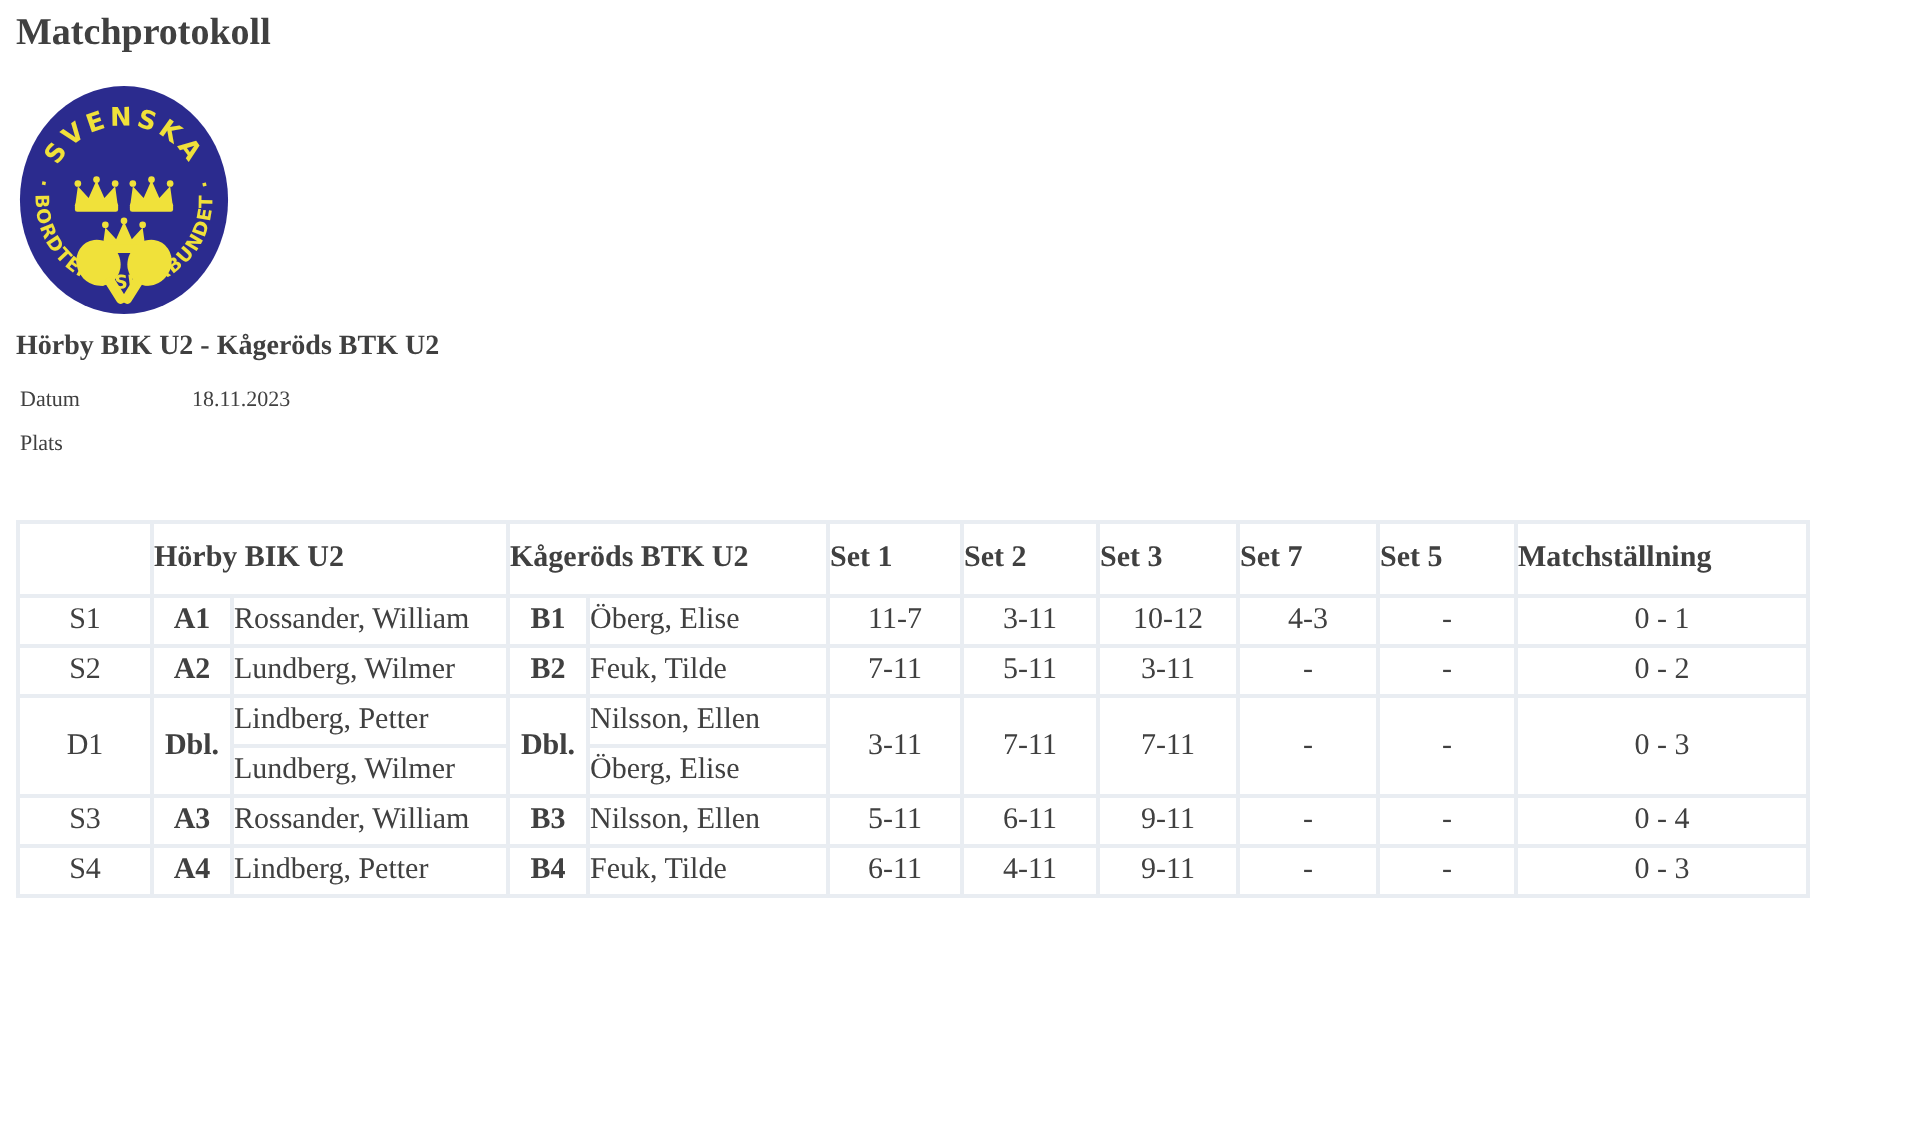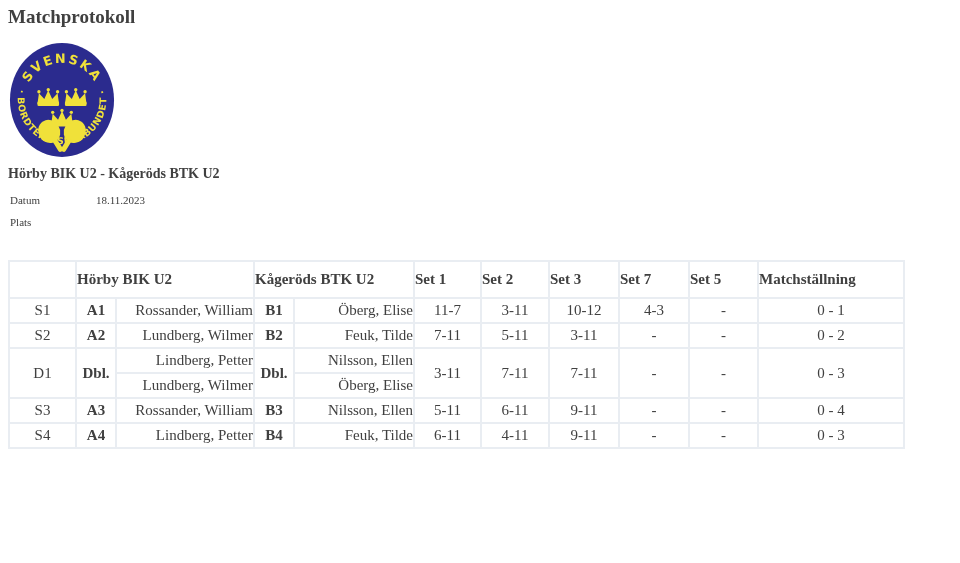--- a/index.html
+++ b/index.html
@@ -23,21 +23,21 @@
     margin:27px 0 0 8px; width:895px;
     font-size:15px;
   }
   table.protocol th, table.protocol td {
     border:2px solid #e9edf2; padding:0; overflow:hidden; white-space:nowrap;
   }
   table.protocol th { font-size:15px; font-weight:bold; text-align:left; }
   tr.hdr  { height:37px; }
   tr.row  { height:25px; }
   td.c { text-align:center; }
-  td.name { text-align:right; padding-left:5px; }
+  td.name { text-align:left; padding-left:5px; }
   .b { font-weight:bold;margin-top:44px; }
 </style>
 </head>
 <body>
 
 <div class="page">
 
   <h1 class="title">Matchprotokoll</h1>
 
   <svg class="logo" width="108" height="118" viewBox="0 0 110 120">

